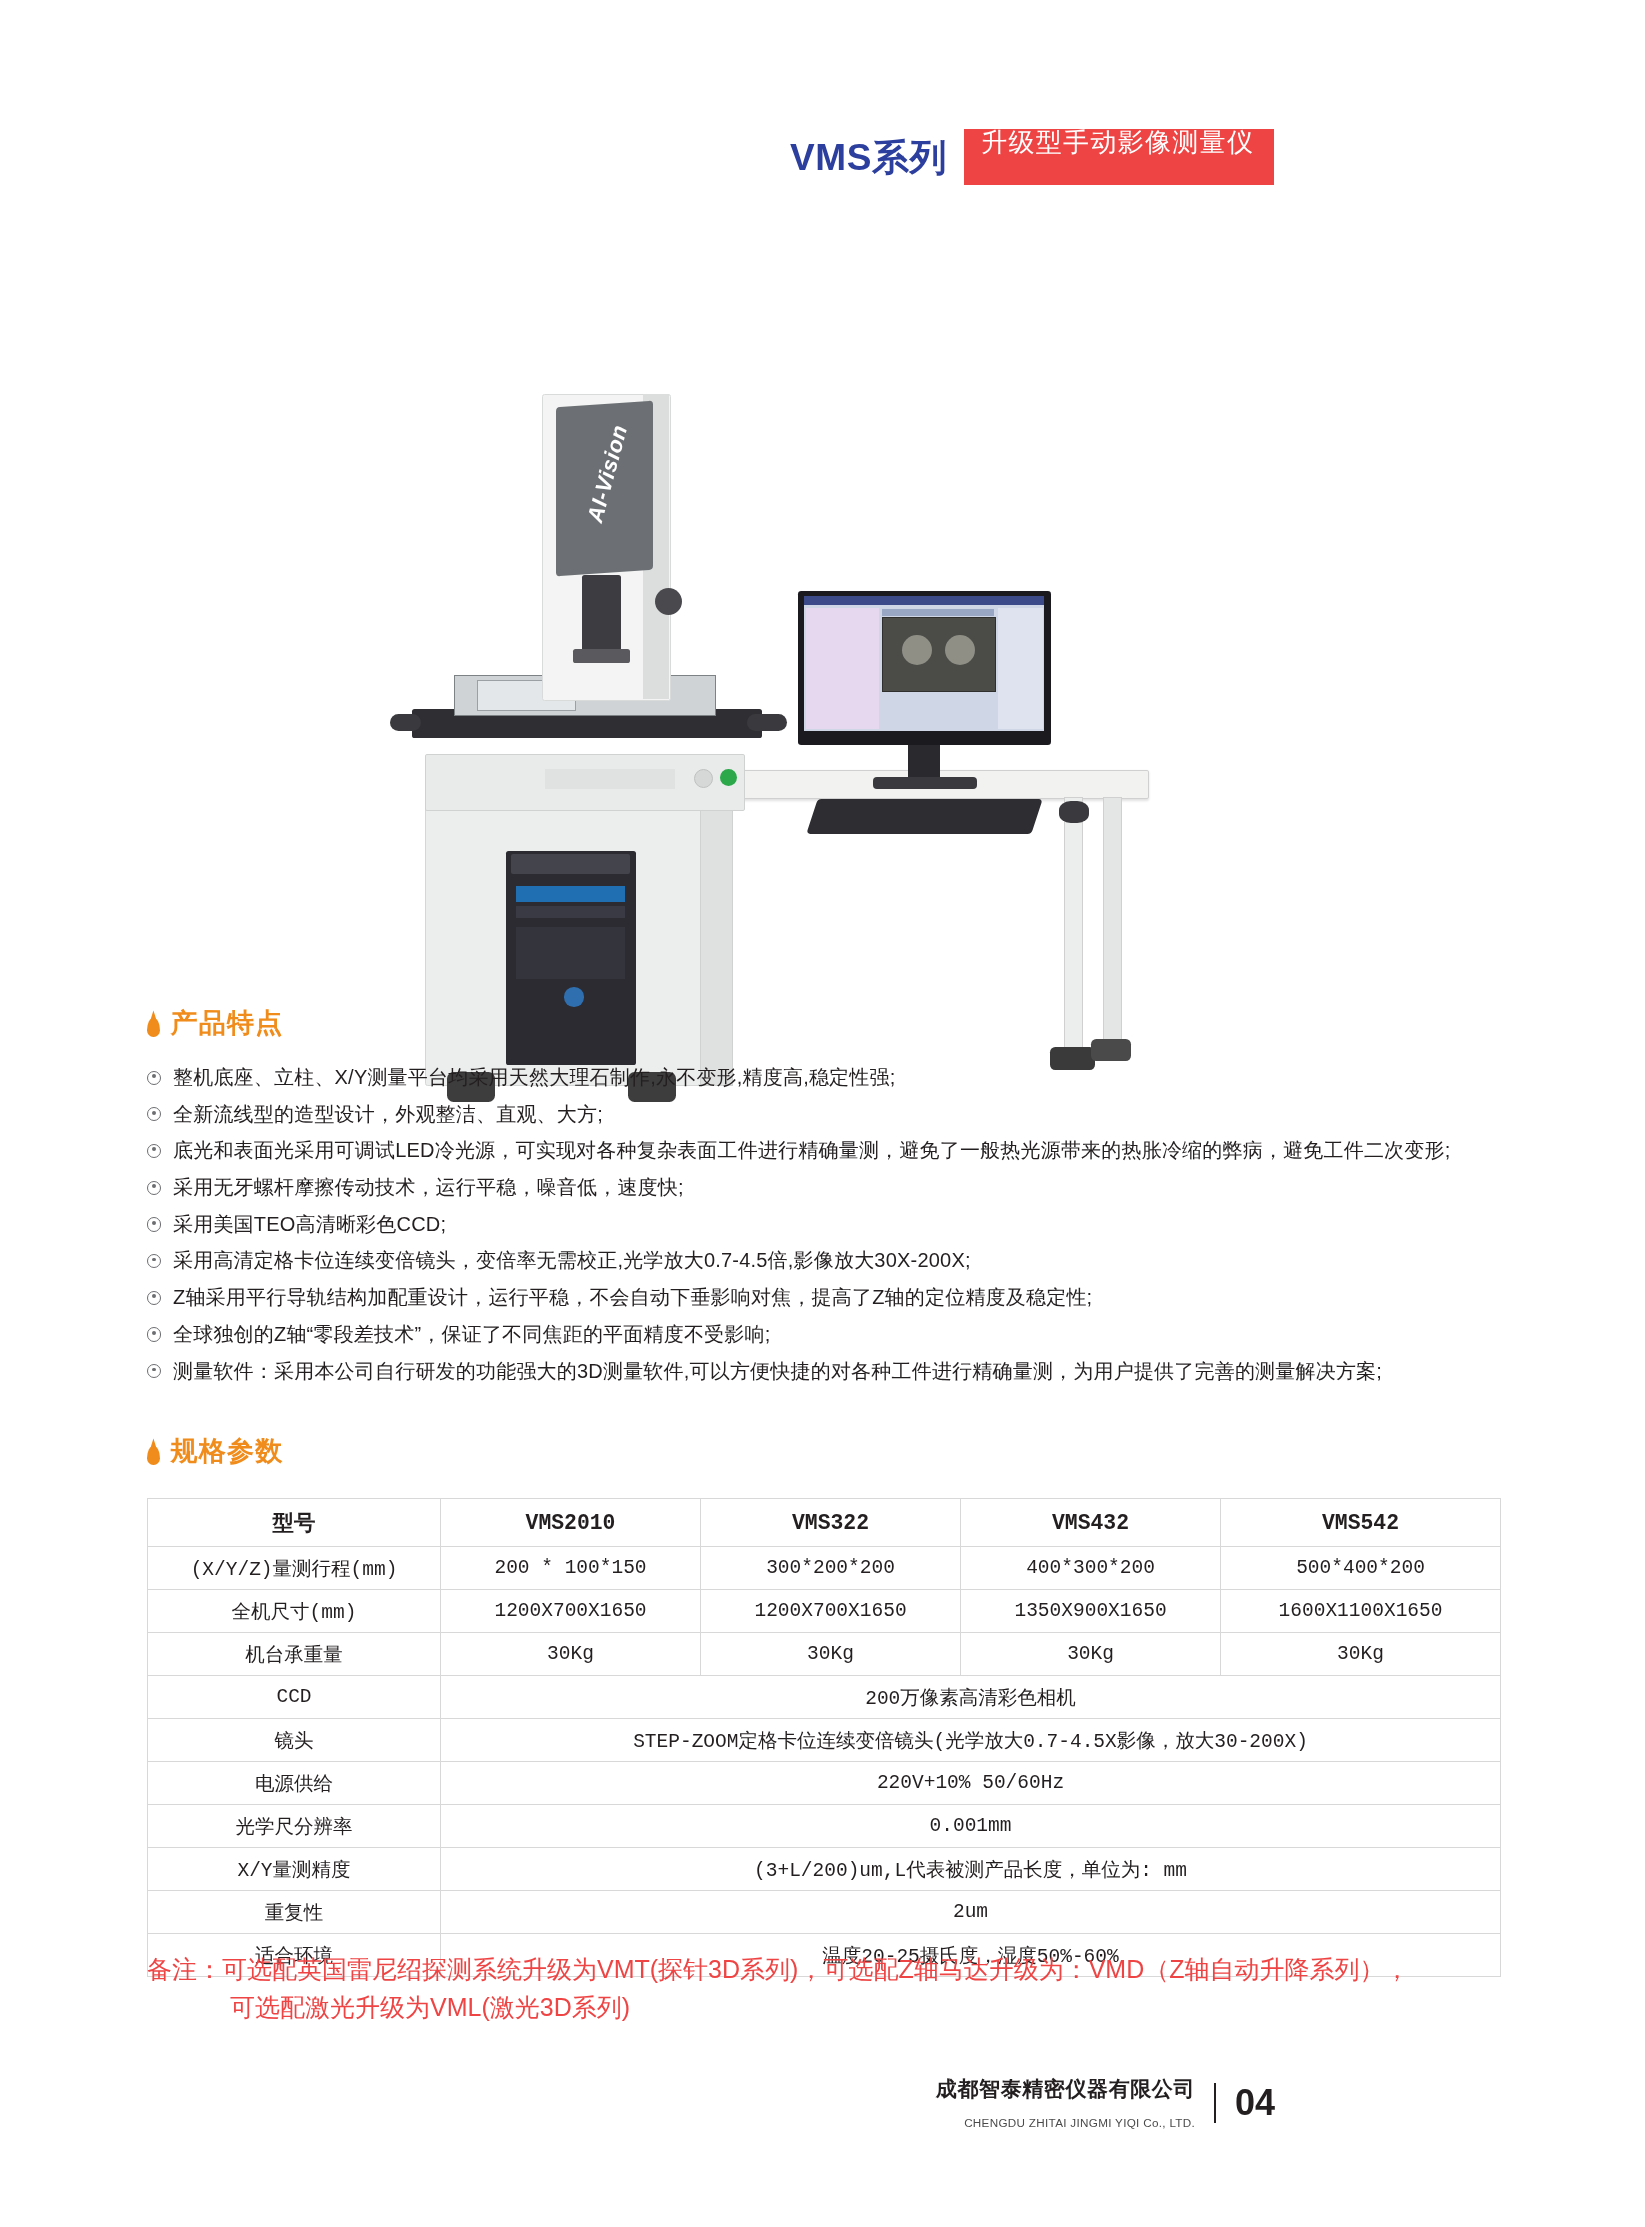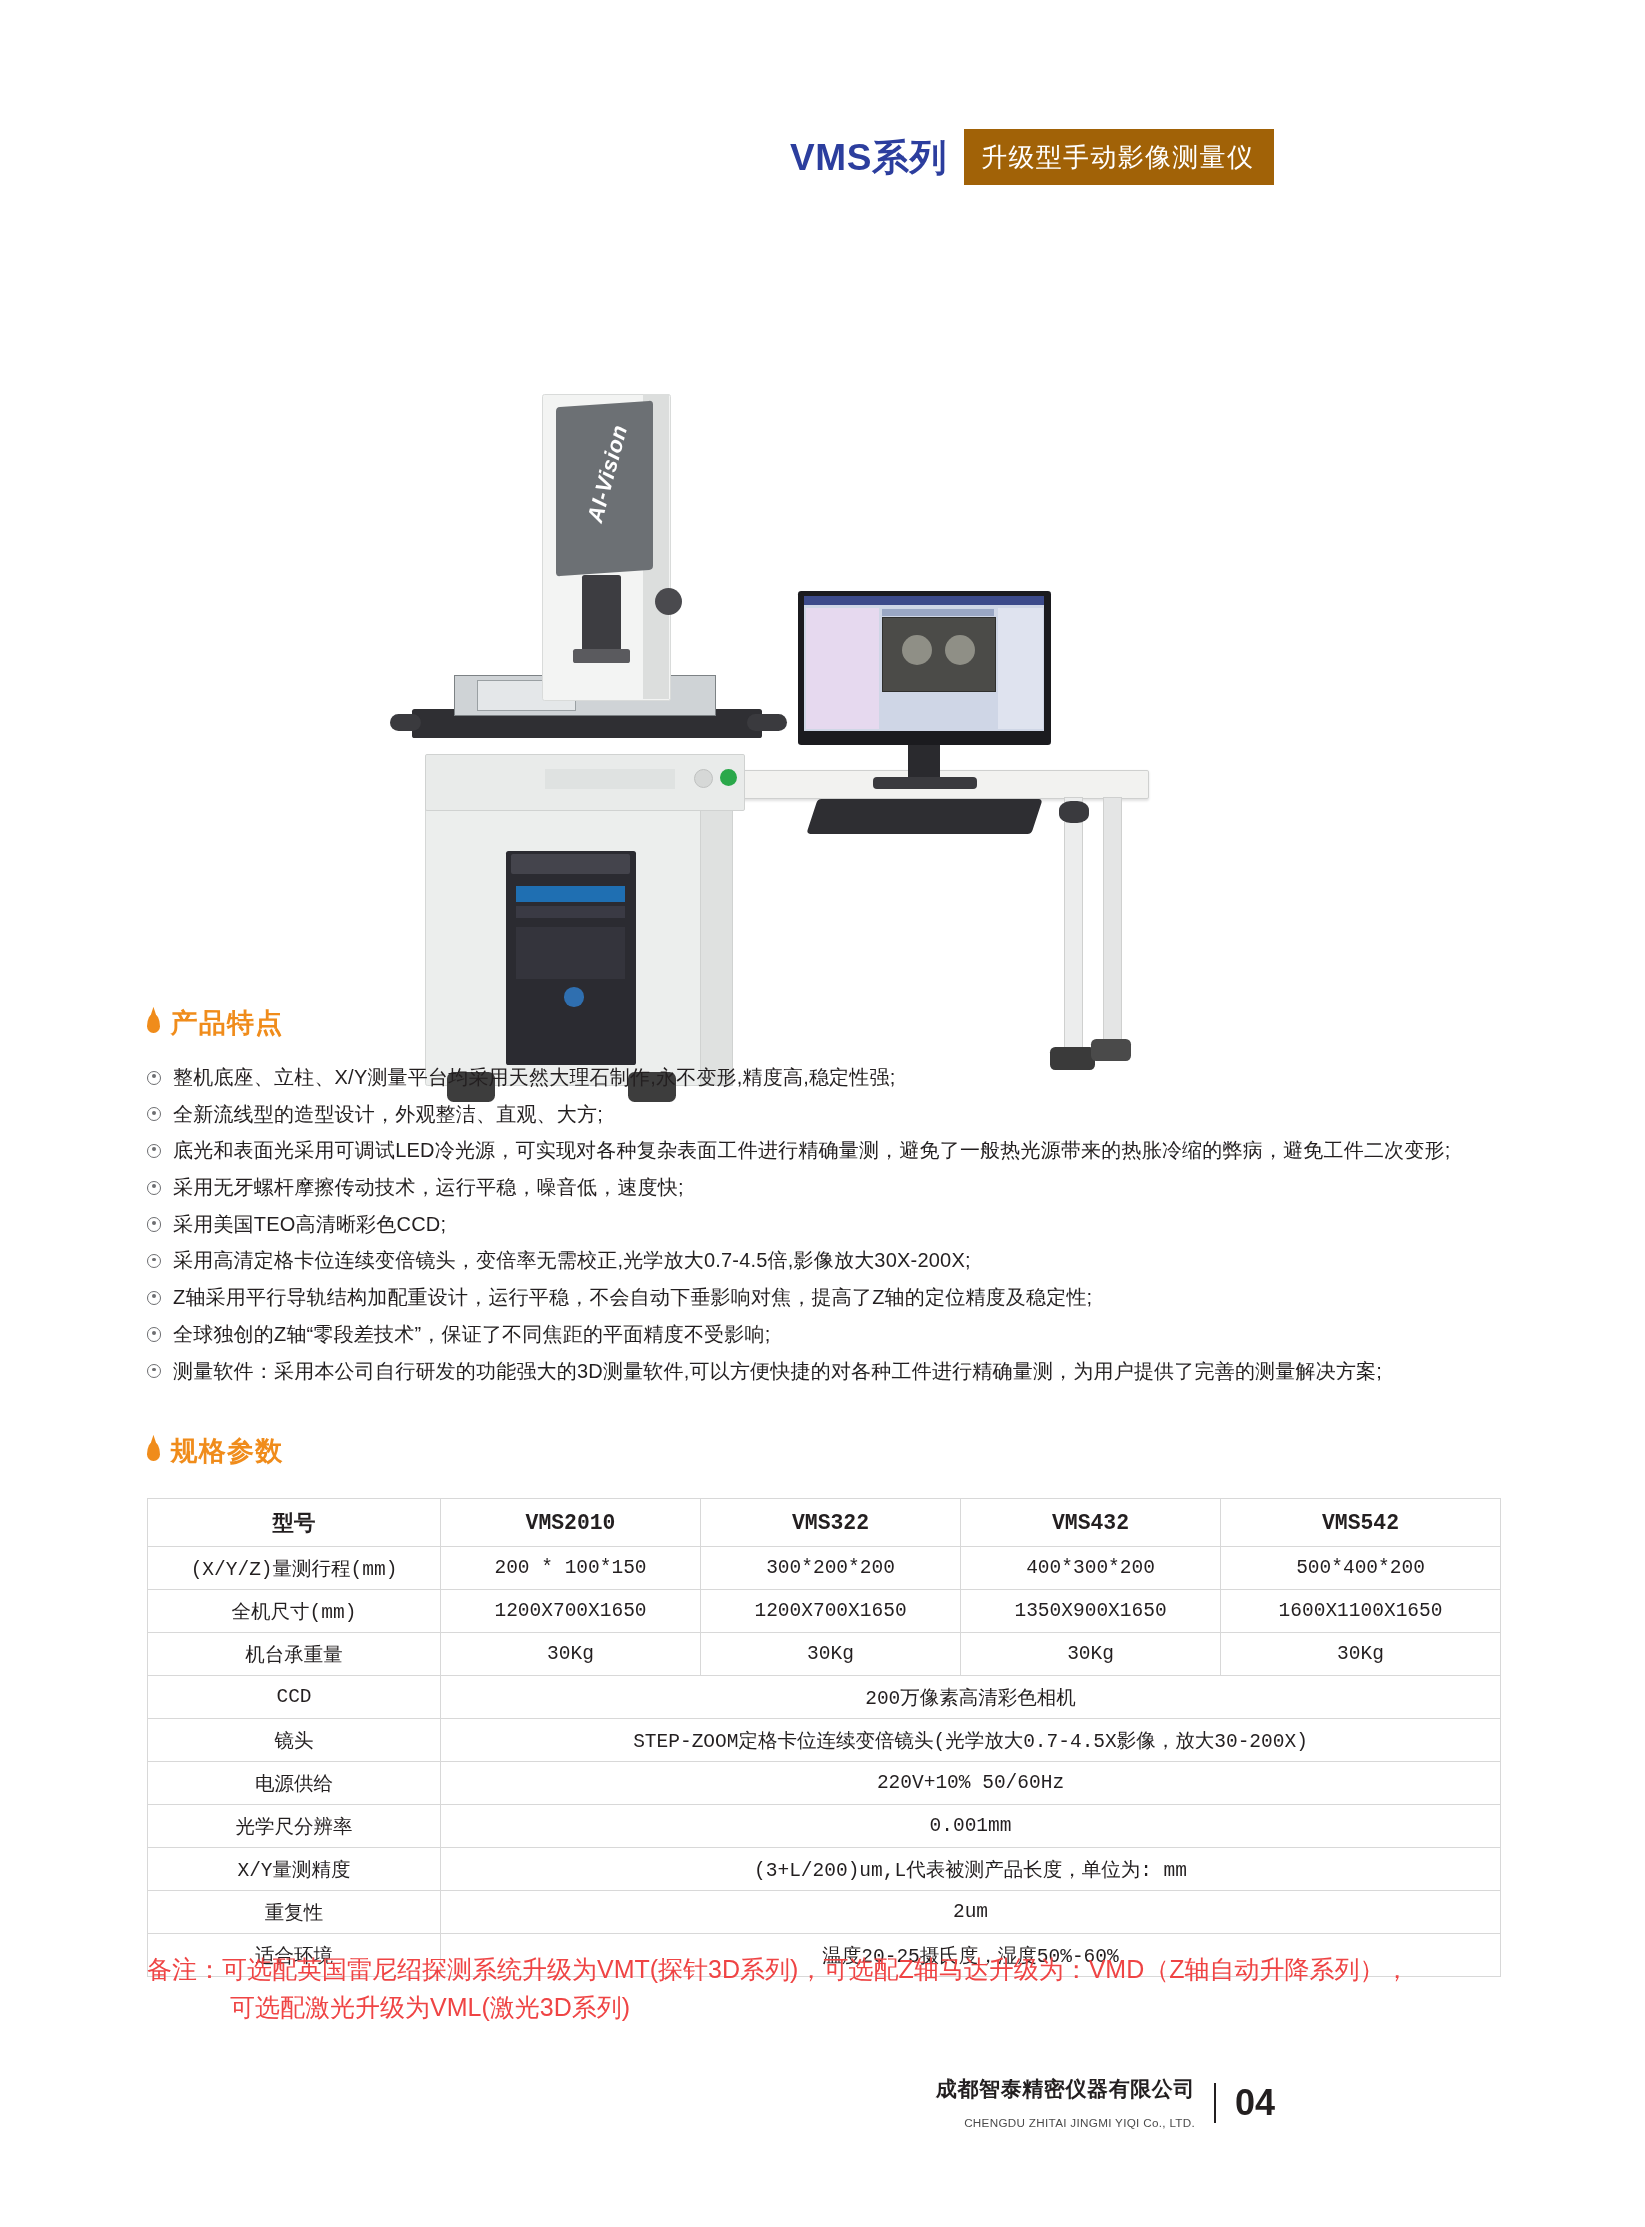--- a/index.html
+++ b/index.html
@@ -48,23 +48,22 @@
   }
   .banner-title {
     font-size: 37px;
     font-weight: bold;
     color: #2c3e9e;
     letter-spacing: 0.6px;
     white-space: nowrap;
     line-height: 1;
   }
   .banner-right {
-    background: #a16207;
+    background: #ef4444;
     display: flex;
-    align-items: center;
     padding: 0 19.5px 0 17px;
   }
   .banner-sub {
     font-size: 26px;
     color: #ffffff;
     letter-spacing: 1.3px;
     white-space: nowrap;
     line-height: 1;
   }
 
@@ -394,21 +393,21 @@
     left: 709px; top: 606px;
     width: 30px; height: 22px;
     background: #3a3a3e;
     border-radius: 11.7px/9px;
   }
 
   
   .sec-head {
     position: absolute;
     display: flex;
-    align-items: center;
+    align-items: flex-end;
     gap: 10.4px;
   }
   .drop-icon {
     width: 13px;
     height: 19.5px;
     background: #f08c1b;
     border-radius: 50% 50% 50% 50% / 65% 65% 35% 35%;
     transform: rotate(0deg);
     position: relative;
   }

